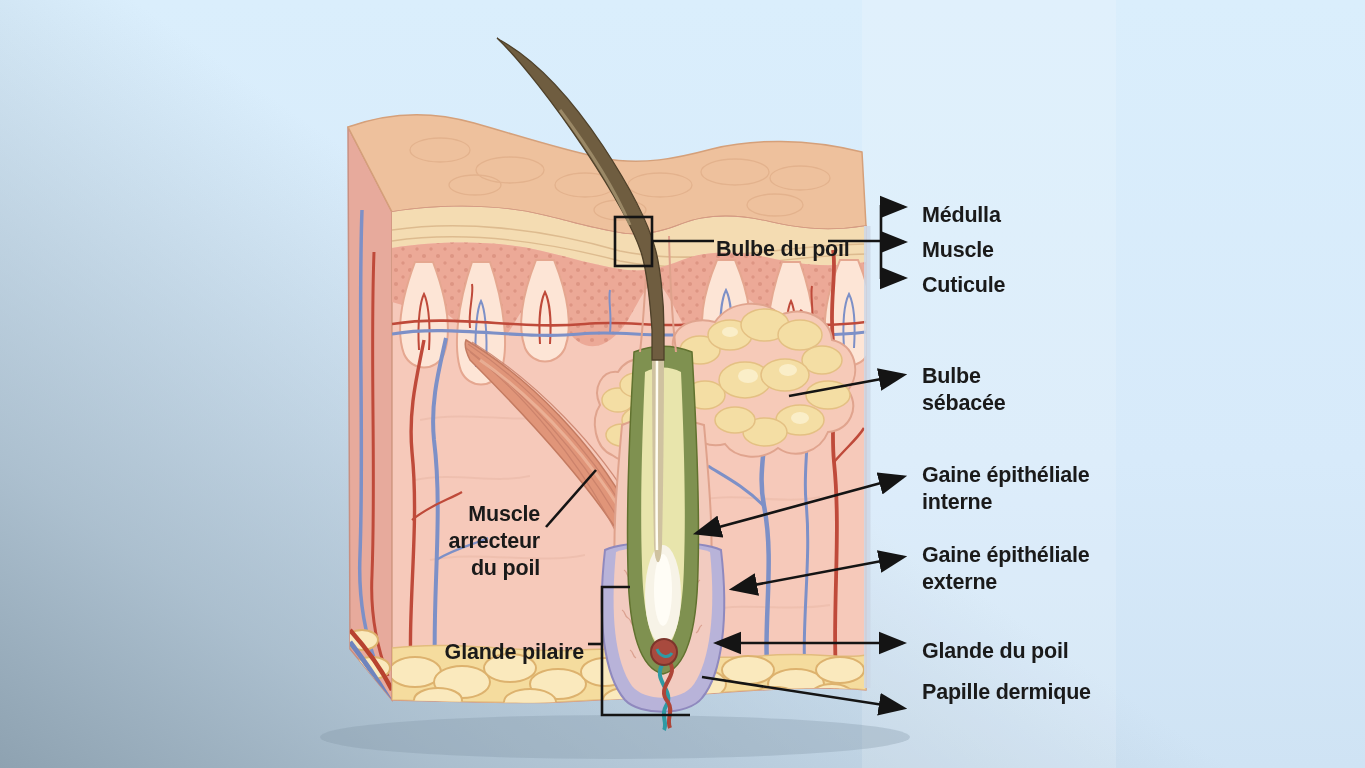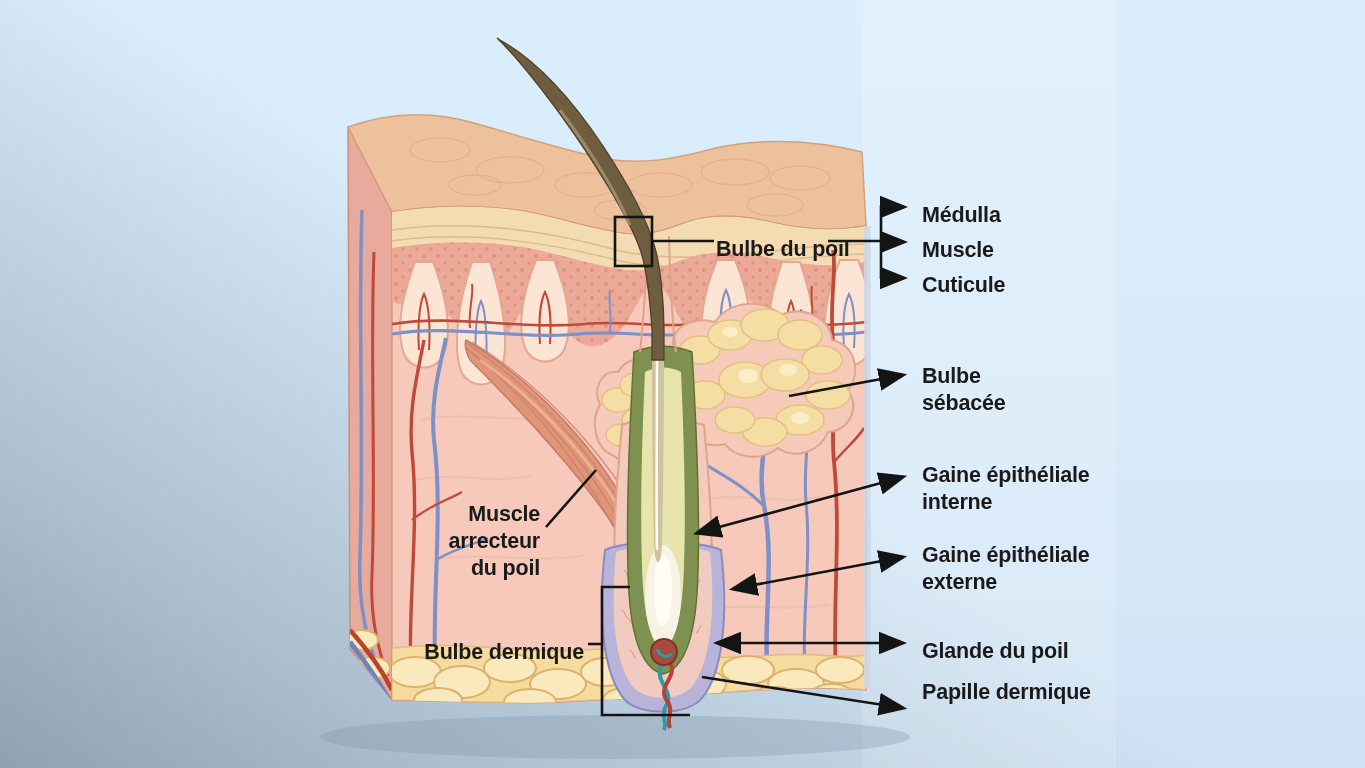--- a/index.html
+++ b/index.html
@@ -277,15 +277,15 @@
 sébacée</div>
 <div class="lbl" style="left:922px;top:462px;">Gaine épithéliale
 interne</div>
 <div class="lbl" style="left:922px;top:542px;">Gaine épithéliale
 externe</div>
 <div class="lbl vcenter" style="left:922px;top:643px;">Glande du poil</div>
 <div class="lbl vcenter" style="left:922px;top:684px;">Papille dermique</div>
 <div class="lbl ralign" style="left:360px;top:501px;width:180px;">Muscle
 arrecteur
 du poil</div>
-<div class="lbl ralign vcenter" style="left:420px;top:644px;width:164px;">Bulbe dermique</div>
+<div class="lbl ralign vcenter" style="left:420px;top:644px;width:164px;">Glande pilaire</div>
 
 </div>
 
 </body></html>

